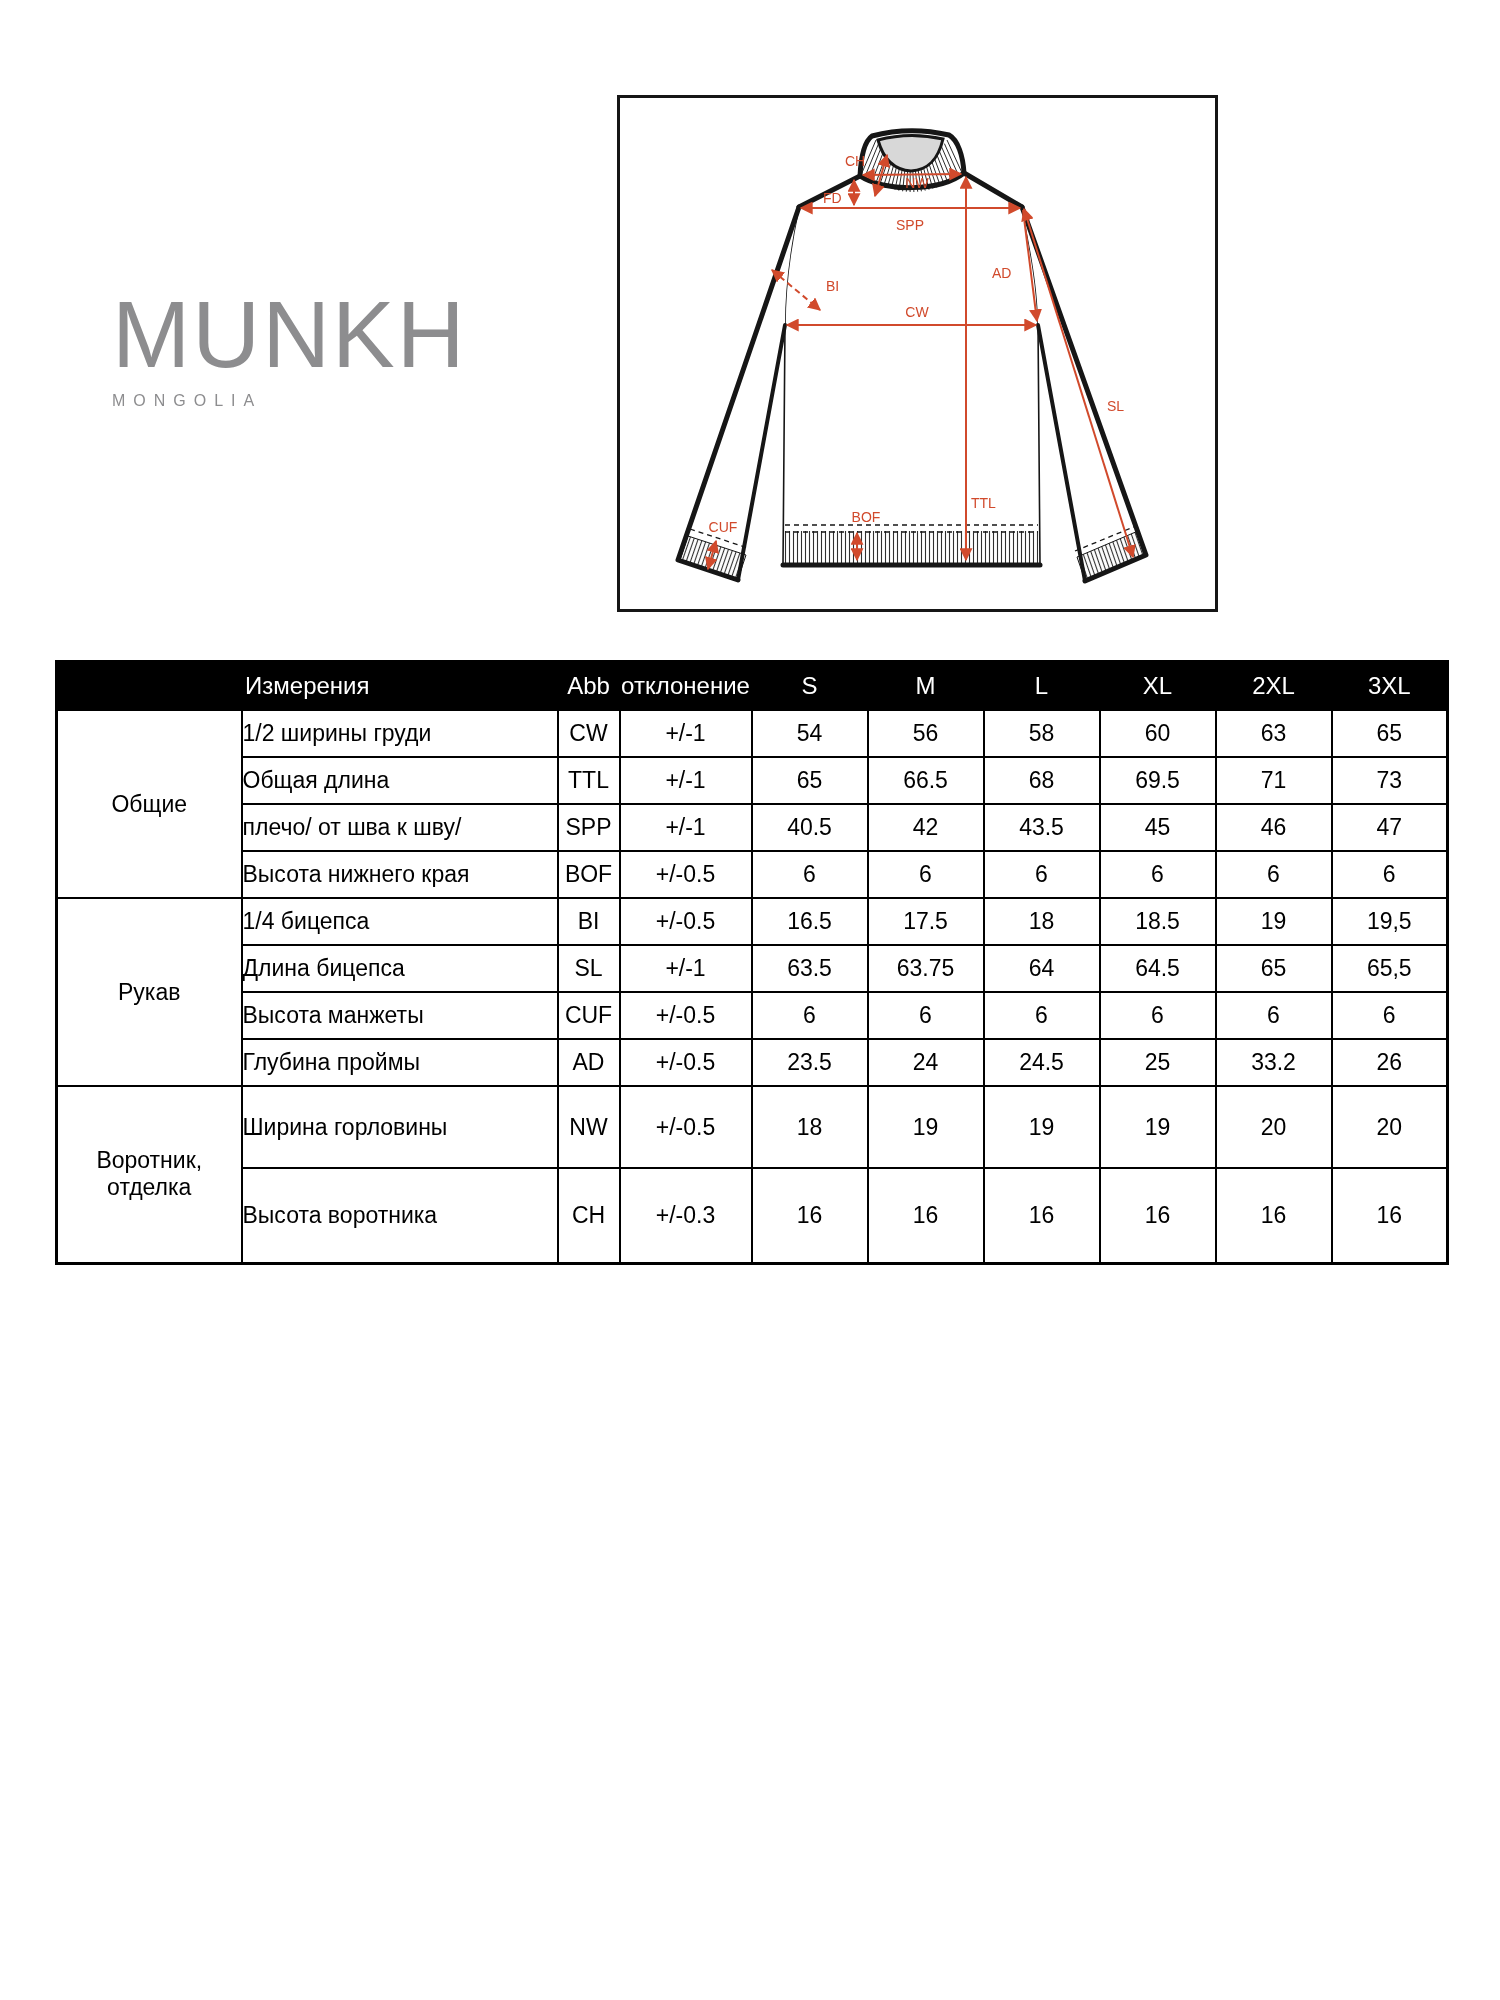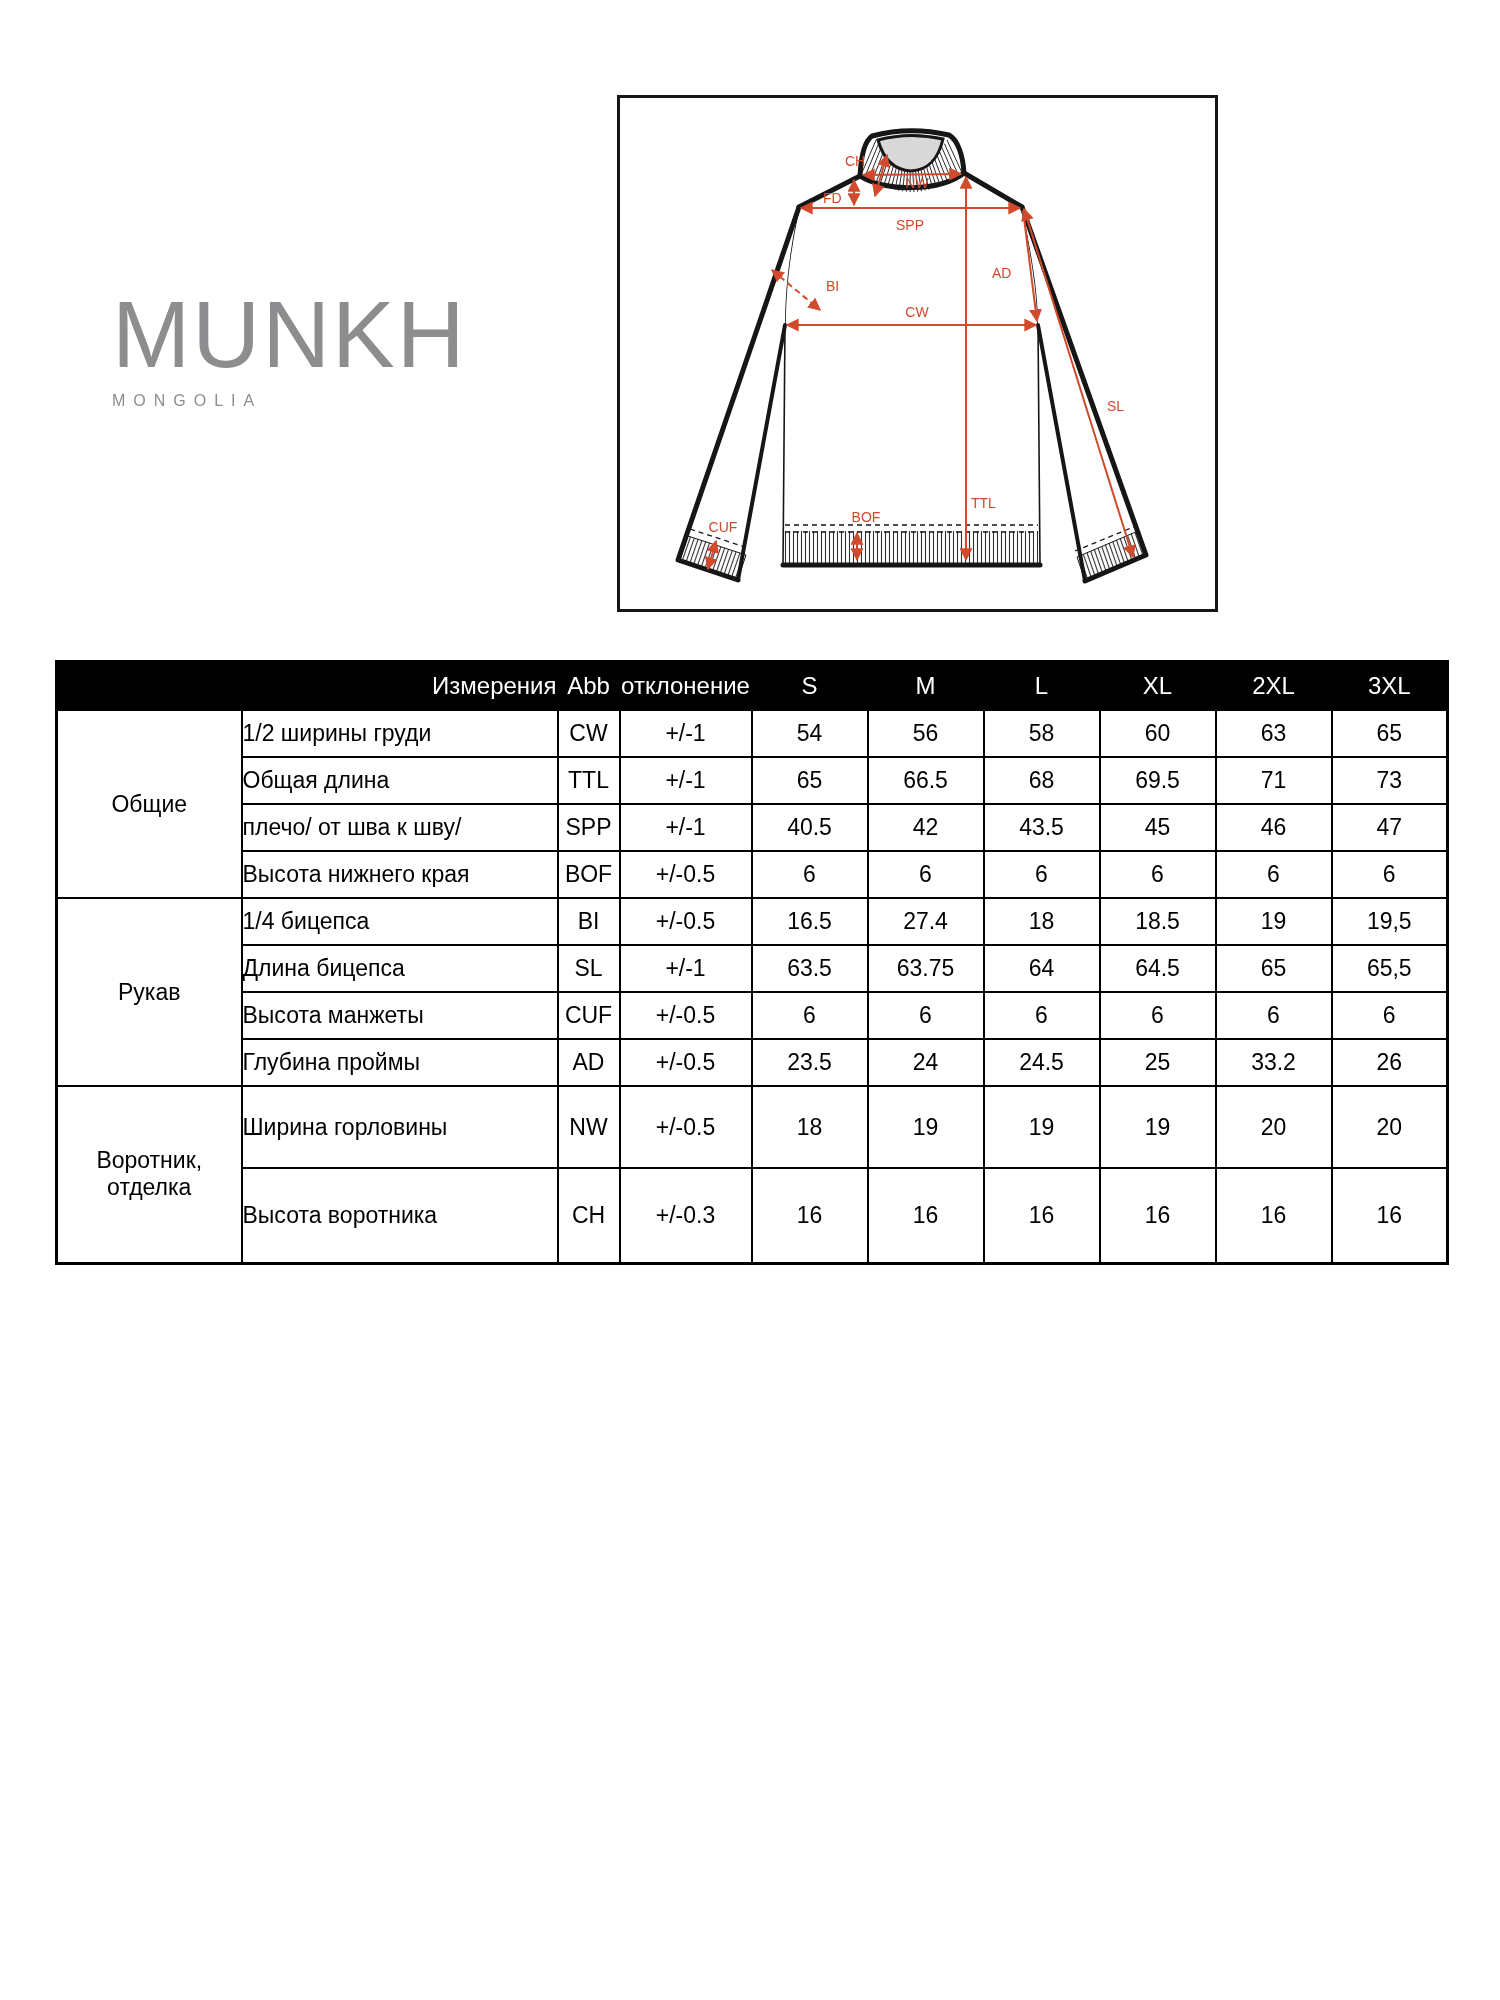--- a/index.html
+++ b/index.html
@@ -45,21 +45,21 @@
     border-collapse:collapse; table-layout:fixed;
     font-size:23px; border:3px solid #000;
   }
   .size-table th, .size-table td {
     border:2px solid #000; vertical-align:middle; padding:0;
     overflow:hidden;
   }
   .size-table thead th {
     background:#000; color:#fff; font-weight:400; font-size:24px; height:46px;
   }
-  .th-measure { text-align:right; padding-left:38px; }
+  .th-measure { text-align:center; padding-left:38px; }
   .size-table tbody tr { height:47px; }
   .size-table tbody tr.h82 { height:82px; }
   .size-table tbody tr.h95 { height:95px; }
   .group-cell { text-align:center; padding:0 10px; }
   .name-cell  { text-align:left; padding-left:8px; }
   .abb-cell, .dev-cell, .val-cell { text-align:center; }
 </style>
 </head>
 <body>
 
@@ -254,21 +254,21 @@
           <td class="val-cell">6</td>
           <td class="val-cell">6</td>
           <td class="val-cell">6</td>
         </tr>
         <tr>
           <td class="group-cell" rowspan="4">Рукав</td>
           <td class="name-cell">1/4 бицепса</td>
           <td class="abb-cell">BI</td>
           <td class="dev-cell">+/-0.5</td>
           <td class="val-cell">16.5</td>
-          <td class="val-cell">27.4</td>
+          <td class="val-cell">17.5</td>
           <td class="val-cell">18</td>
           <td class="val-cell">18.5</td>
           <td class="val-cell">19</td>
           <td class="val-cell">19,5</td>
         </tr>
         <tr>
           <td class="name-cell">Длина бицепса</td>
           <td class="abb-cell">SL</td>
           <td class="dev-cell">+/-1</td>
           <td class="val-cell">63.5</td>

